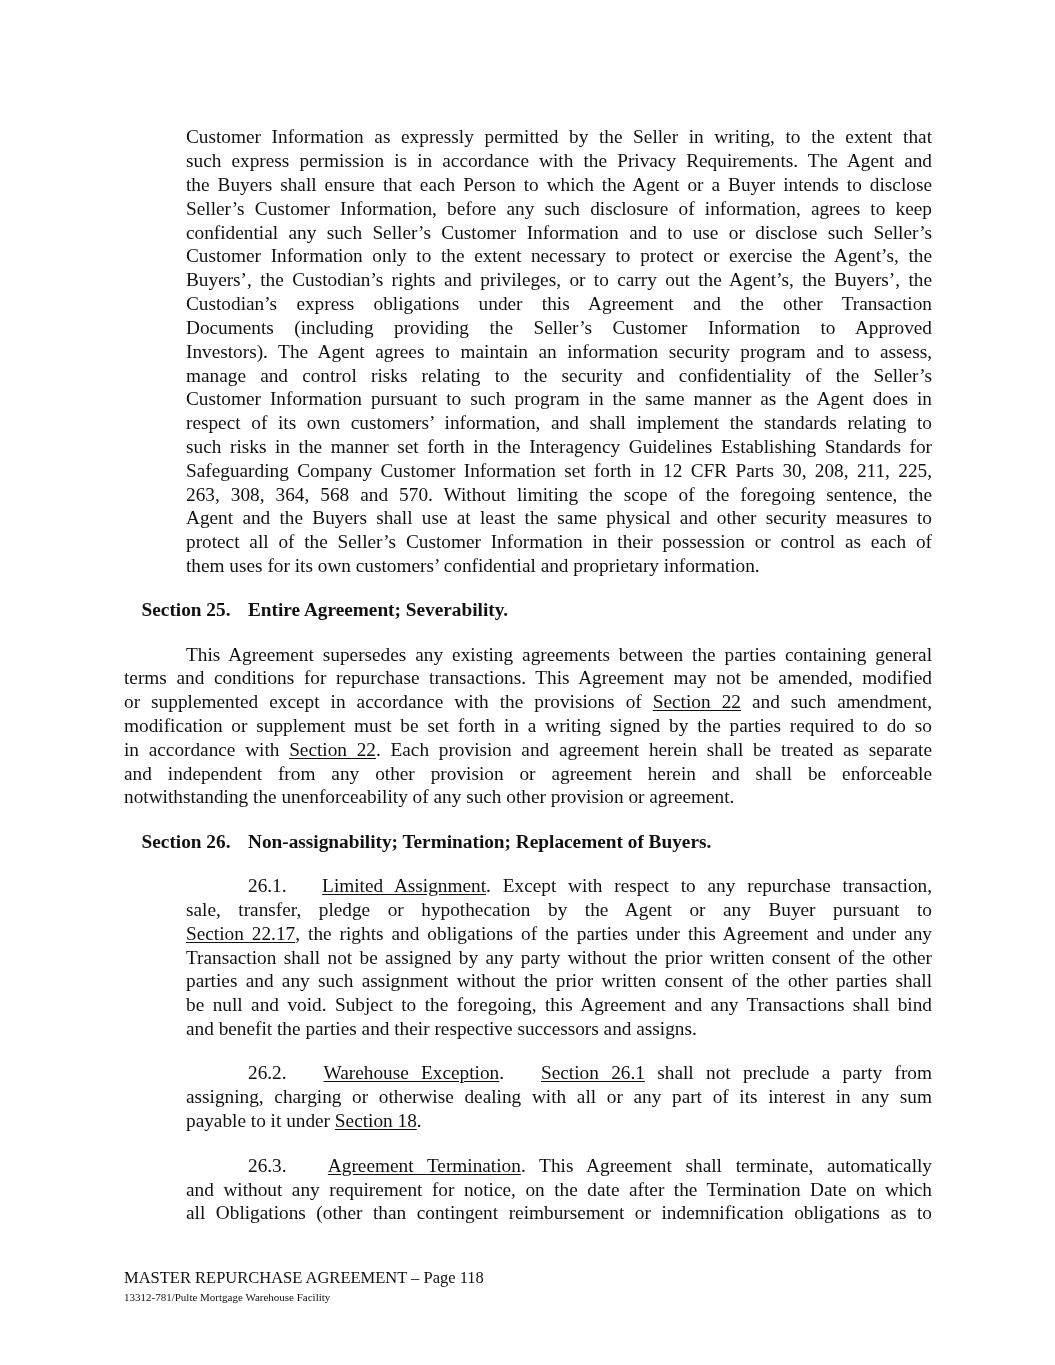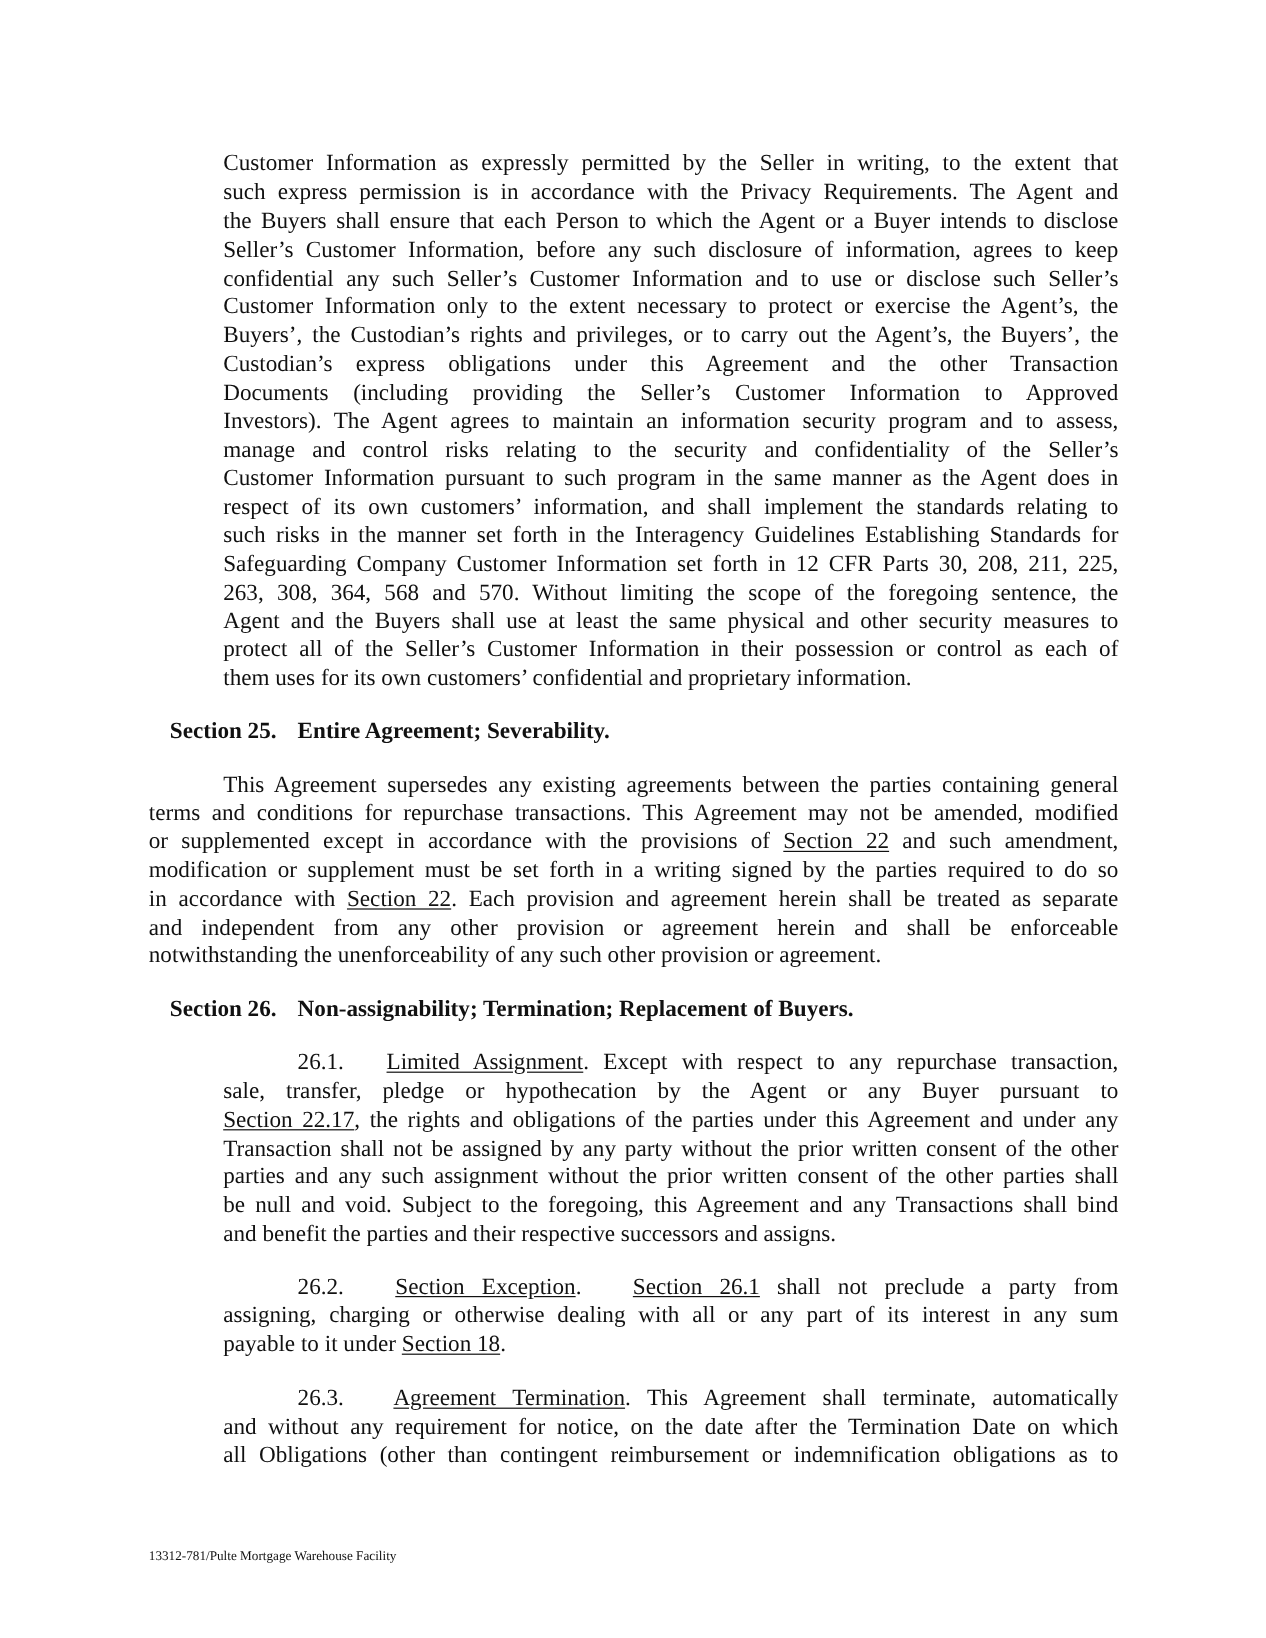--- a/index.html
+++ b/index.html
@@ -64,25 +64,26 @@
     <div class="line just" style="top:874px; left:248px; width:684px"><span>26.1.</span>&nbsp;&nbsp;&nbsp;<u>Limited Assignment</u><span>.  Except with respect to any repurchase transaction,</span></div>
     <div class="line ind just" style="top:898px">sale, transfer, pledge or hypothecation by the Agent or any Buyer pursuant to</div>
     <div class="line ind just" style="top:922px"><u>Section 22.17</u><span>, the rights and obligations of the parties under this Agreement and under any</span></div>
     <div class="line ind just" style="top:946px">Transaction shall not be assigned by any party without the prior written consent of the other</div>
     <div class="line ind just" style="top:969px">parties and any such assignment without the prior written consent of the other parties shall</div>
     <div class="line ind just" style="top:993px">be null and void.  Subject to the foregoing, this Agreement and any Transactions shall bind</div>
     <div class="line ind" style="top:1017px">and benefit the parties and their respective successors and assigns.</div>
   </div>
 
   <div>
-    <div class="line just" style="top:1061px; left:248px; width:684px"><span>26.2.</span>&nbsp;&nbsp;&nbsp;<u>Section Exception</u>.&nbsp;&nbsp;&nbsp;<u>Section 26.1</u><span> shall not preclude a party from</span></div>
+    <div class="line just" style="top:1061px; left:248px; width:684px"><span>26.2.</span>&nbsp;&nbsp;&nbsp;<u>Warehouse Exception</u>.&nbsp;&nbsp;&nbsp;<u>Section 26.1</u><span> shall not preclude a party from</span></div>
     <div class="line ind just" style="top:1085px">assigning, charging or otherwise dealing with all or any part of its interest in any sum</div>
     <div class="line ind" style="top:1109px"><span>payable to it under </span><u>Section 18</u><span>.</span></div>
   </div>
 
   <div>
     <div class="line just" style="top:1154px; left:248px; width:684px"><span>26.3.</span>&nbsp;&nbsp;&nbsp;<u>Agreement Termination</u><span>.  This Agreement shall terminate, automatically</span></div>
     <div class="line ind just" style="top:1178px">and without any requirement for notice, on the date after the Termination Date on which</div>
     <div class="line ind just" style="top:1201px">all Obligations (other than contingent reimbursement or indemnification obligations as to</div>
   </div>
 
+  <div class="footer1">MASTER REPURCHASE AGREEMENT – Page 118</div>
   <div class="footer2">13312-781/Pulte Mortgage Warehouse Facility</div>
 </div>
 
 </body></html>

